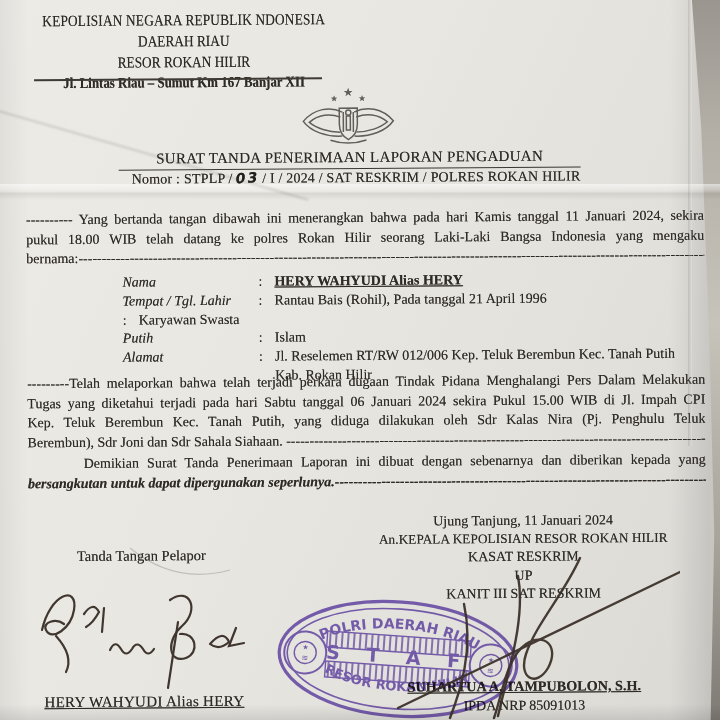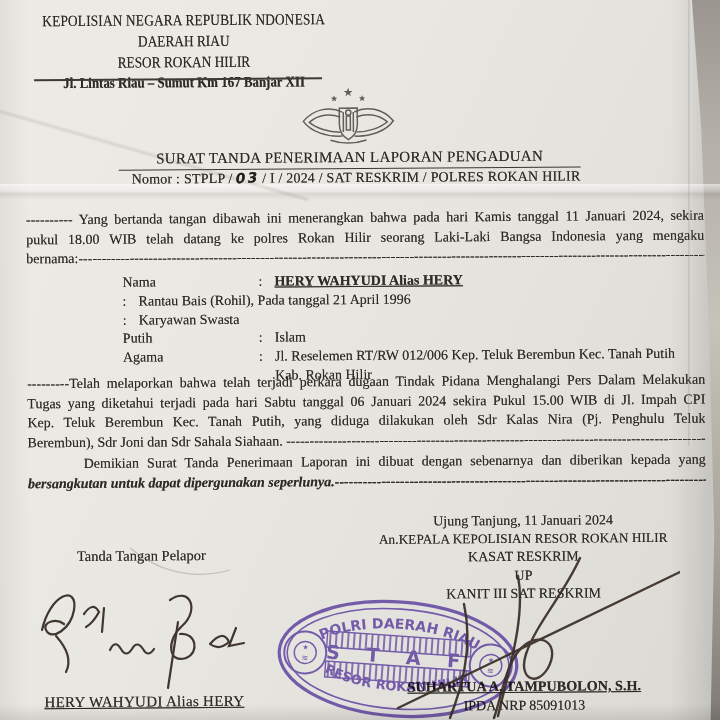--- a/index.html
+++ b/index.html
@@ -52,21 +52,21 @@
   .para{position:absolute;left:27px;width:678px;font-size:14px;line-height:19.5px;overflow:hidden;}
   .p1{top:208px;} .p2{top:372px;} .p3{top:452px;}
   .just{text-align:justify;text-align-last:justify;}
   .indent{text-indent:56px;}
   .bolditalic{font-weight:bold;font-style:italic;}
   .nowrapline{white-space:nowrap;}
 
   
   .identity{position:absolute;left:123px;top:272px;width:566px;font-size:14px;line-height:18.8px;}
   .id-row{display:flex;align-items:flex-start;}
-  .id-label{width:136px;flex:0 0 136px;}
+  .id-label{width:136px;flex:0 0 136px;font-style:italic;}
   .id-colon{width:16px;flex:0 0 16px;}
   .id-value{flex:1;}
   .id-strong{font-weight:bold;text-decoration:underline;}
 
   
   .closing{position:absolute;left:352px;top:513px;width:340px;text-align:center;font-size:14px;line-height:18.2px;}
   .cl-an{font-size:13.2px;letter-spacing:0.1px;}
   .officer-name{position:absolute;left:372px;top:679px;width:300px;text-align:center;z-index:6;
     font-size:14.2px;font-weight:bold;text-decoration:underline;}
   .officer-nrp{position:absolute;left:372px;top:699px;width:300px;text-align:center;z-index:6;font-size:14px;}
@@ -124,34 +124,35 @@
     <div class="nowrapline">bernama:-------------------------------------------------------------------------------------------------------------------------------------------------------</div>
   </div>
 
   <div class="identity">
     <div class="id-row">
       <span class="id-label">Nama</span>
       <span class="id-colon">:</span>
       <span class="id-value id-strong">HERY WAHYUDI Alias HERY</span>
     </div>
     <div class="id-row">
+      <span class="id-label">Tempat / Tgl. Lahir</span>
       <span class="id-colon">:</span>
       <span class="id-value">Rantau Bais (Rohil), Pada tanggal 21 April 1996</span>
     </div>
     <div class="id-row">
       <span class="id-colon">:</span>
       <span class="id-value">Karyawan Swasta</span>
     </div>
     <div class="id-row">
       <span class="id-label">Putih</span>
       <span class="id-colon">:</span>
       <span class="id-value">Islam</span>
     </div>
     <div class="id-row">
-      <span class="id-label">Agama</span>
+      <span class="id-label">Alamat</span>
       <span class="id-colon">:</span>
       <span class="id-value" style="max-width:412px;">Jl. Reselemen RT/RW 012/006 Kep. Teluk Berembun Kec. Tanah Putih Kab. Rokan Hilir</span>
     </div>
   </div>
 
   <div class="para p2">
     <div class="just">---------Telah melaporkan bahwa telah terjadi perkara dugaan Tindak Pidana Menghalangi Pers Dalam Melakukan</div>
     <div class="just">Tugas yang diketahui terjadi pada hari Sabtu tanggal 06 Januari 2024 sekira Pukul 15.00 WIB di Jl. Impah CPI</div>
     <div class="just">Kep. Teluk Berembun Kec. Tanah Putih, yang diduga dilakukan oleh Sdr Kalas Nira (Pj. Penghulu Teluk</div>
     <div class="nowrapline">Berembun), Sdr Joni dan Sdr Sahala Siahaan. ---------------------------------------------------------------------------------------------------------</div>

